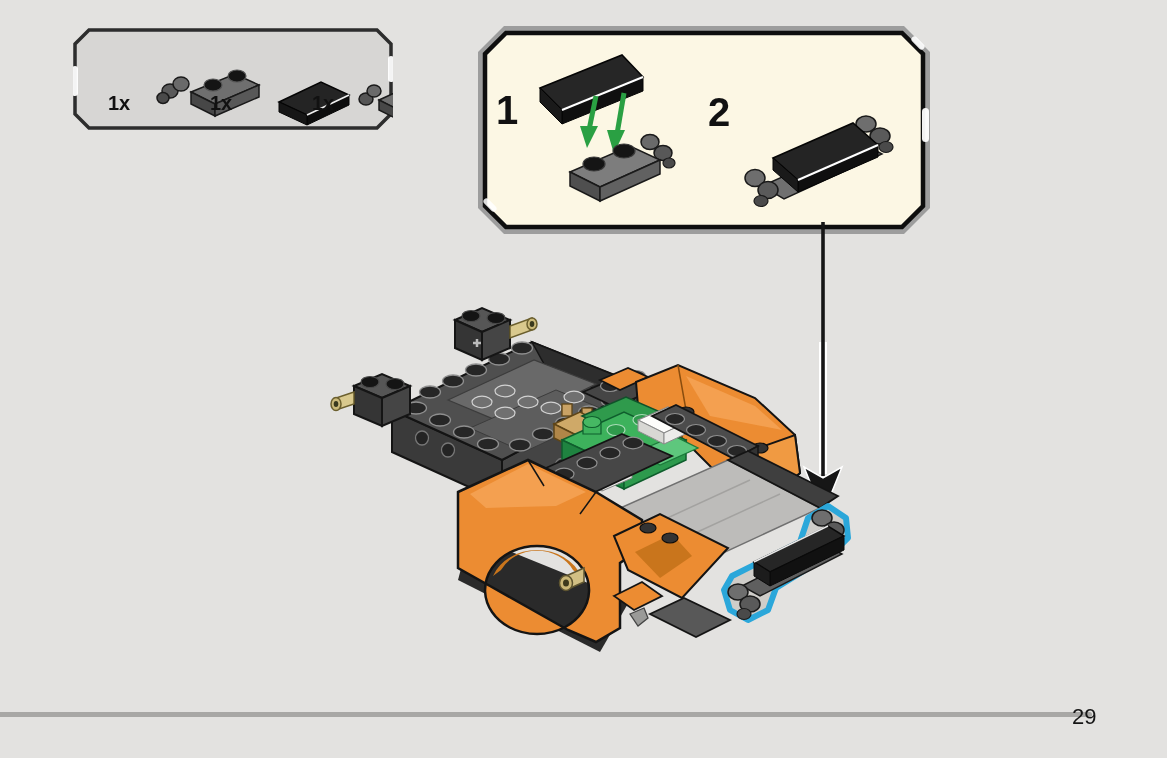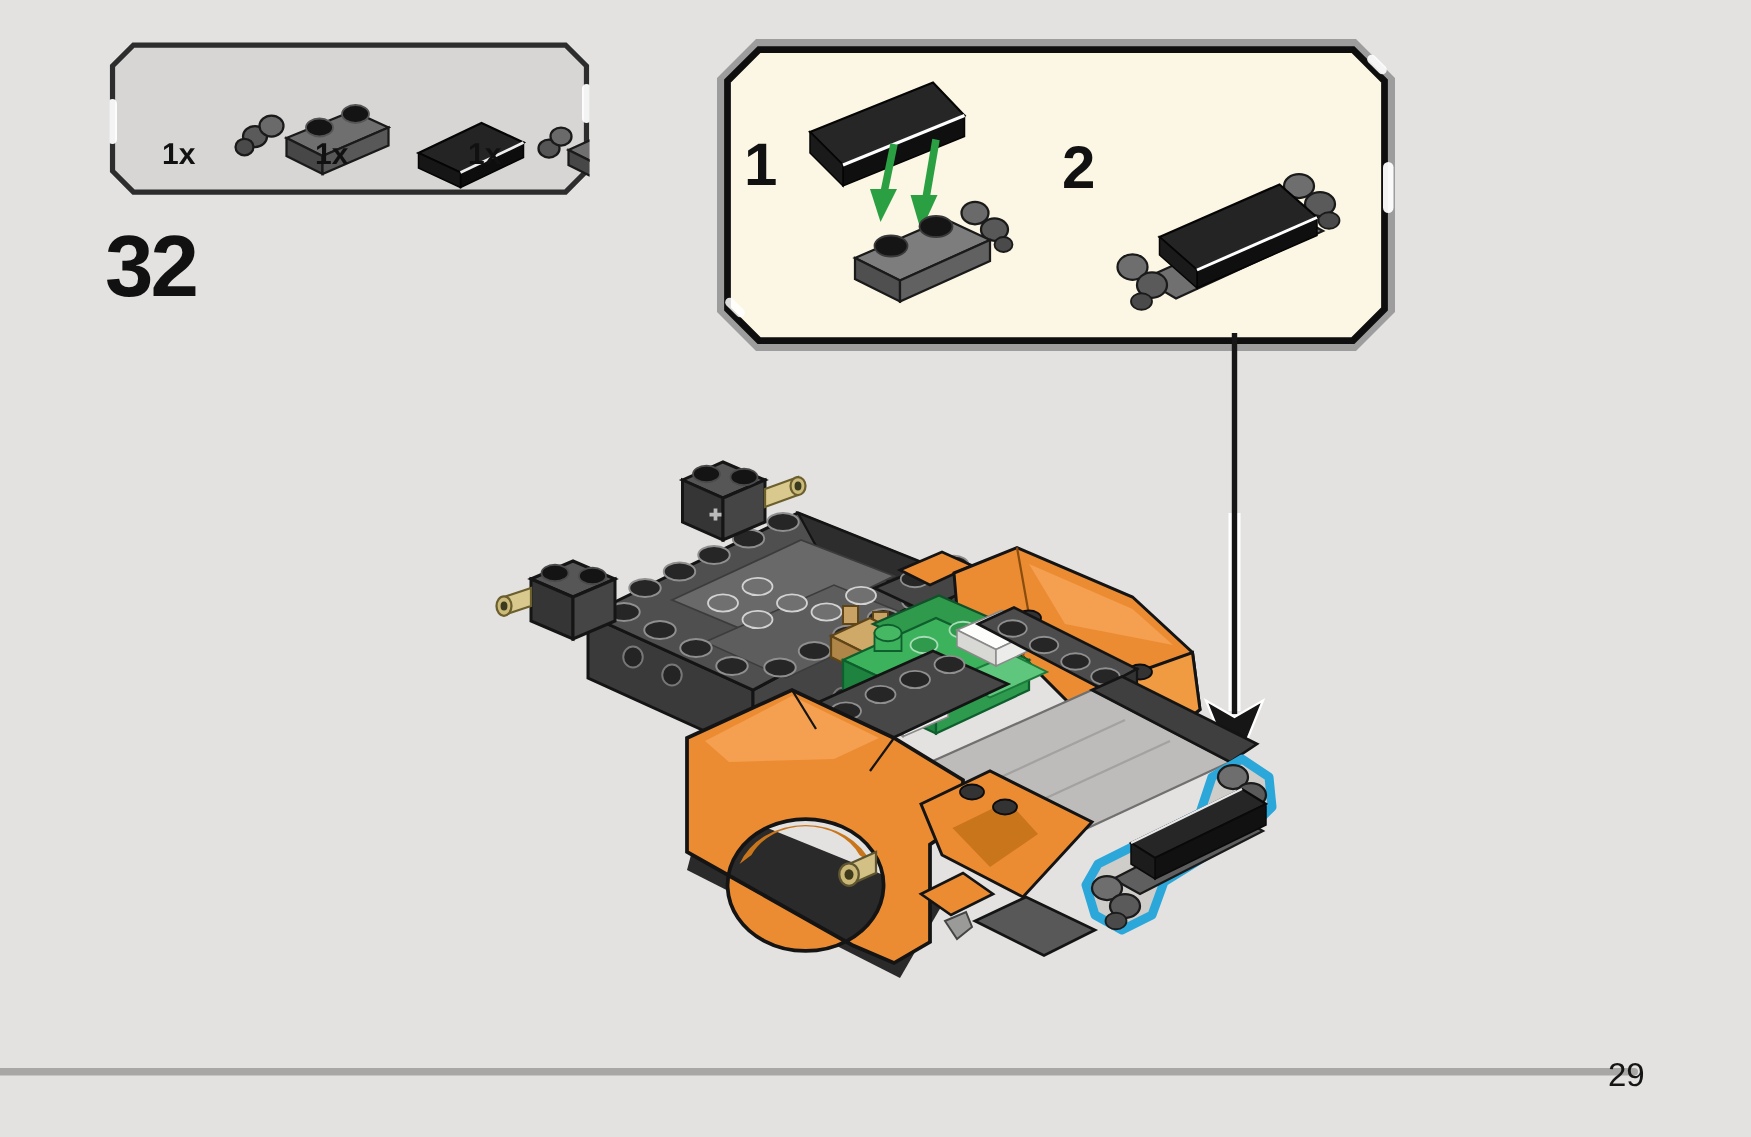--- a/index.html
+++ b/index.html
@@ -47,21 +47,20 @@
       <polygon points="306,72 330,61 348,70 324,81" fill="#6f6f6f" stroke="#1a1a1a" stroke-width="1.5"></polygon>
       <polygon points="306,72 324,81 324,91 306,82" fill="#474747" stroke="#1a1a1a" stroke-width="1.5"></polygon>
       <polygon points="324,81 348,70 348,80 324,91" fill="#585858" stroke="#1a1a1a" stroke-width="1.5"></polygon>
       <ellipse cx="330" cy="64" rx="8" ry="5.5" fill="#141414" stroke="#555" stroke-width="1.2"></ellipse>
     </g>
   </svg>
   <div class="abs count-label" style="left:108px;top:92px;">1x</div>
   <div class="abs count-label" style="left:210px;top:92px;">1x</div>
   <div class="abs count-label" style="left:312px;top:92px;">1x</div>
 
-  <div class="abs step-number">32</div>
 
   <svg class="abs" style="left:478px;top:26px;" width="452" height="208" viewBox="0 0 452 208">
     <polygon points="26,0 426,0 452,26 452,182 426,208 26,208 0,182 0,26" fill="#9d9d9d"></polygon>
     <polygon points="28,7 424,7 445,28 445,180 424,201 28,201 7,180 7,28" fill="#fcf7e4" stroke="#0e0e0e" stroke-width="4.5" stroke-linejoin="miter"></polygon>
     <rect x="444" y="82" width="7" height="34" rx="3.5" fill="#ffffff" opacity="0.95"></rect>
     <rect x="432" y="14" width="16" height="6" rx="3" transform="rotate(45 440 17)" fill="#ffffff" opacity="0.9"></rect>
     <rect x="4" y="176" width="16" height="6" rx="3" transform="rotate(45 12 179)" fill="#ffffff" opacity="0.85"></rect>
 
     <g>
       <polygon points="62,62 144,29 165,51 84,84" fill="#262626" stroke="#050505" stroke-width="1.5"></polygon>

